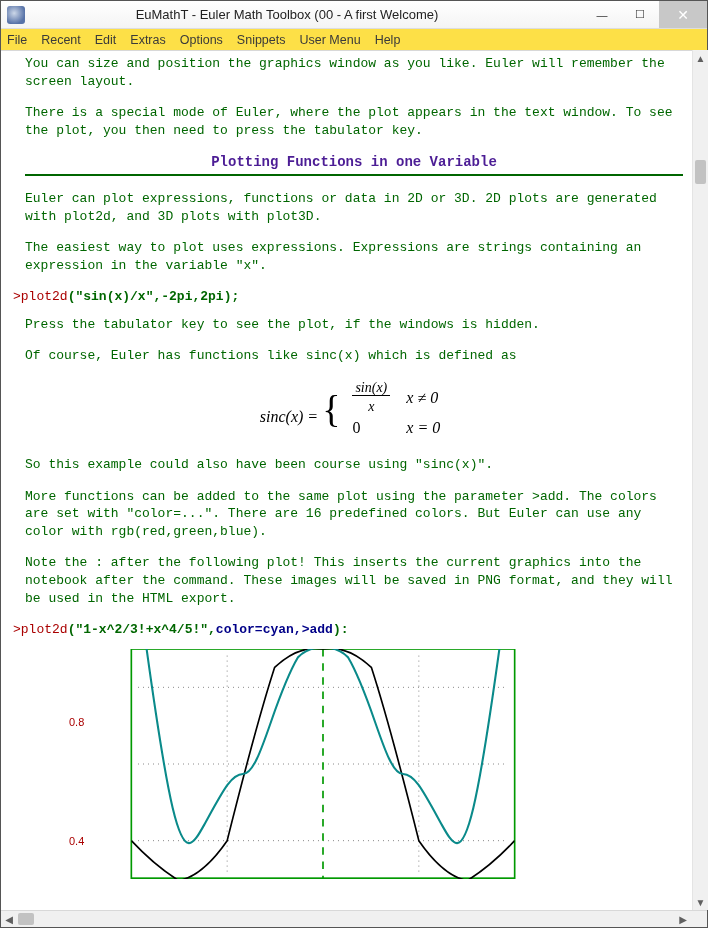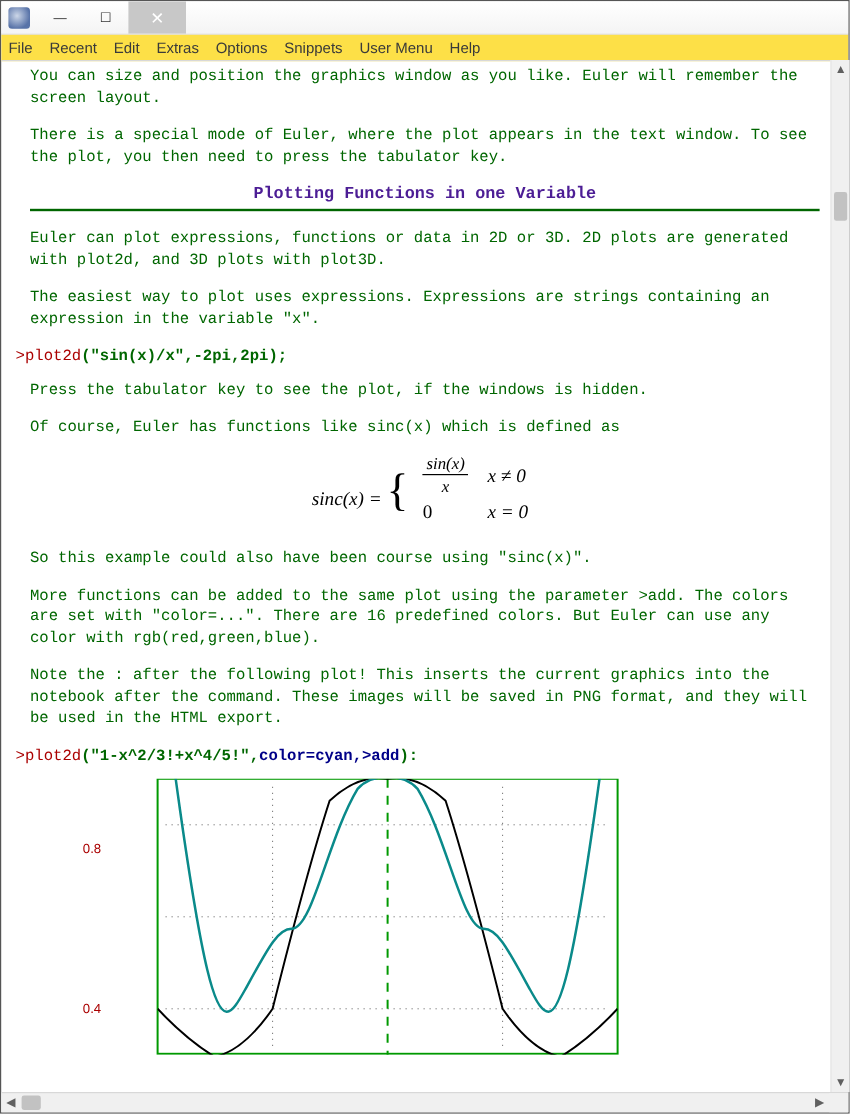--- a/index.html
+++ b/index.html
@@ -113,20 +113,21 @@
   .hscroll .larr{width:16px;text-align:center;}
   .hscroll .rarr{width:16px;text-align:center;position:absolute;right:16px;}
   .hscroll .thumb{position:absolute;left:17px;width:16px;top:2px;bottom:2px;background:#c2c2c2;border-radius:2px;}
   .hscroll .corner{position:absolute;right:0;width:16px;top:0;bottom:0;background:#f0f0f0;}
 </style>
 </head>
 <body>
 
 <div class="titlebar">
   <div class="icon"></div>
+  <div class="title">EuMathT - Euler Math Toolbox (00 - A first Welcome)</div>
   <div class="winbtns">
     <div class="winbtn">—</div>
     <div class="winbtn">☐</div>
     <div class="winbtn close">✕</div>
   </div>
 </div>
 
 <div class="menubar">
   <span>File</span>
   <span>Recent</span>
@@ -170,21 +171,21 @@
     </span>
   </div>
 
   <div class="para">So this example could also have been course using "sinc(x)".</div>
   <div class="para">More functions can be added to the same plot using the parameter &gt;add. The colors are set with "color=...". There are 16 predefined colors. But Euler can use any color with rgb(red,green,blue).</div>
   <div class="para">Note the : after the following plot! This inserts the current graphics into the notebook after the command. These images will be saved in PNG format, and they will be used in the HTML export.</div>
 
   <div class="cmd"><span>&gt;</span><span>plot2d</span><span class="arg">("1-x^2/3!+x^4/5!",</span><span class="kwd">color=cyan,&gt;add</span><span class="arg">):</span></div>
 
   <div class="plot-wrap" style="position:relative;">
-    <span class="ylab" style="left:-24px; top:52px;">0.8</span>
+    <span class="ylab" style="left:-24px; top:66px;">0.8</span>
     <span class="ylab" style="left:-24px; top:158px;margin-top:27px;">0.4</span>
     <svg width="460" height="230" viewBox="0 0 460 276">
       <defs>
             <clipPath id="cp">
               <rect x="0" y="0" width="460" height="276"></rect>
             </clipPath>
           </defs>
       <rect x="0" y="0" width="460" height="275" fill="none" stroke="#009900" stroke-width="2"></rect>
 
       <g stroke="#555" stroke-width="1" stroke-dasharray="1 5">

